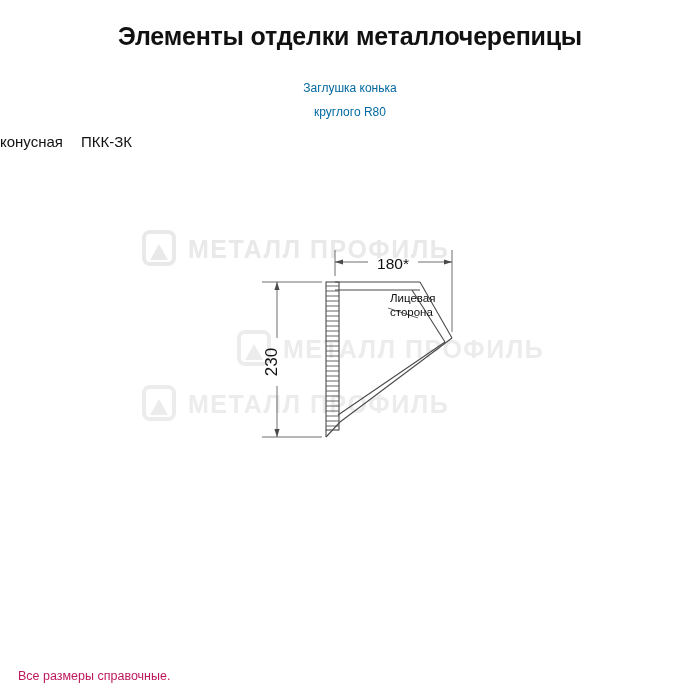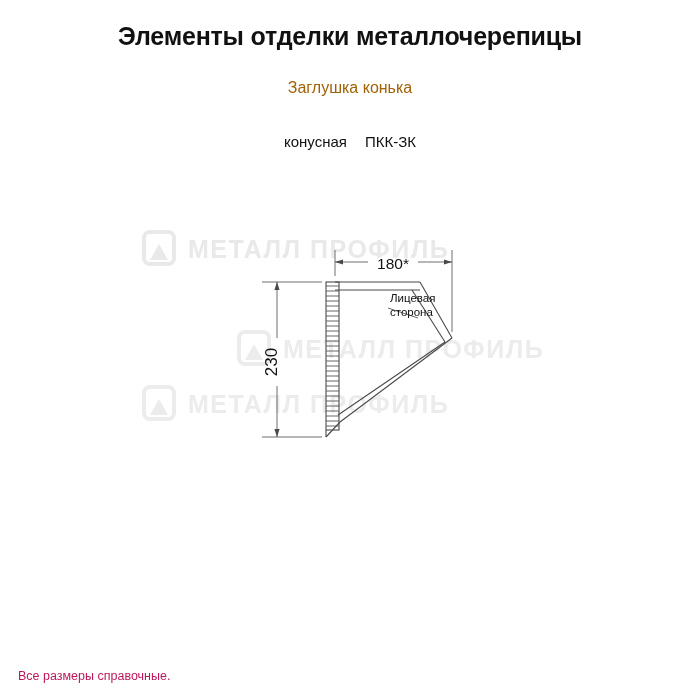--- a/index.html
+++ b/index.html
@@ -30,33 +30,33 @@
     font-weight: bold;
     letter-spacing: -0.2px;
     color: #111111;
   }
   .subtitle {
     position: absolute;
     top: 76px;
     left: 0;
     width: 700px;
     text-align: center;
-    font-size: 16px;
-    color: #a16207;
+    font-size: 12px;
+    color: #0369a1;
     line-height: 24px;
   }
   .subtitle .l2 {
     display: block;
   }
   .subtitle-2 {
     position: absolute;
     top: 133px;
     left: 0;
     width: 700px;
-    text-align: center;
+    text-align: left;
     font-size: 15px;
     color: #111111;
   }
   .subtitle-2 .code {
     margin-left: 18px;
   }
   .drawing {
     position: absolute;
     left: 0;
     top: 190px;
@@ -85,20 +85,21 @@
 </style>
 </head>
 <body>
 
 <div class="page">
 
   <div class="title">Элементы отделки металлочерепицы</div>
 
   <div class="subtitle">
     <span>Заглушка конька</span>
+    <span class="l2">круглого R80</span>
   </div>
 
   <div class="subtitle-2">
     <span>конусная</span><span class="code">ПКК-ЗК</span>
   </div>
 
   <svg class="watermark-layer" viewBox="0 0 700 280" xmlns="http://www.w3.org/2000/svg">
     <g fill="#e9e9e9" stroke="none">
 
       <g transform="translate(140,30)">

